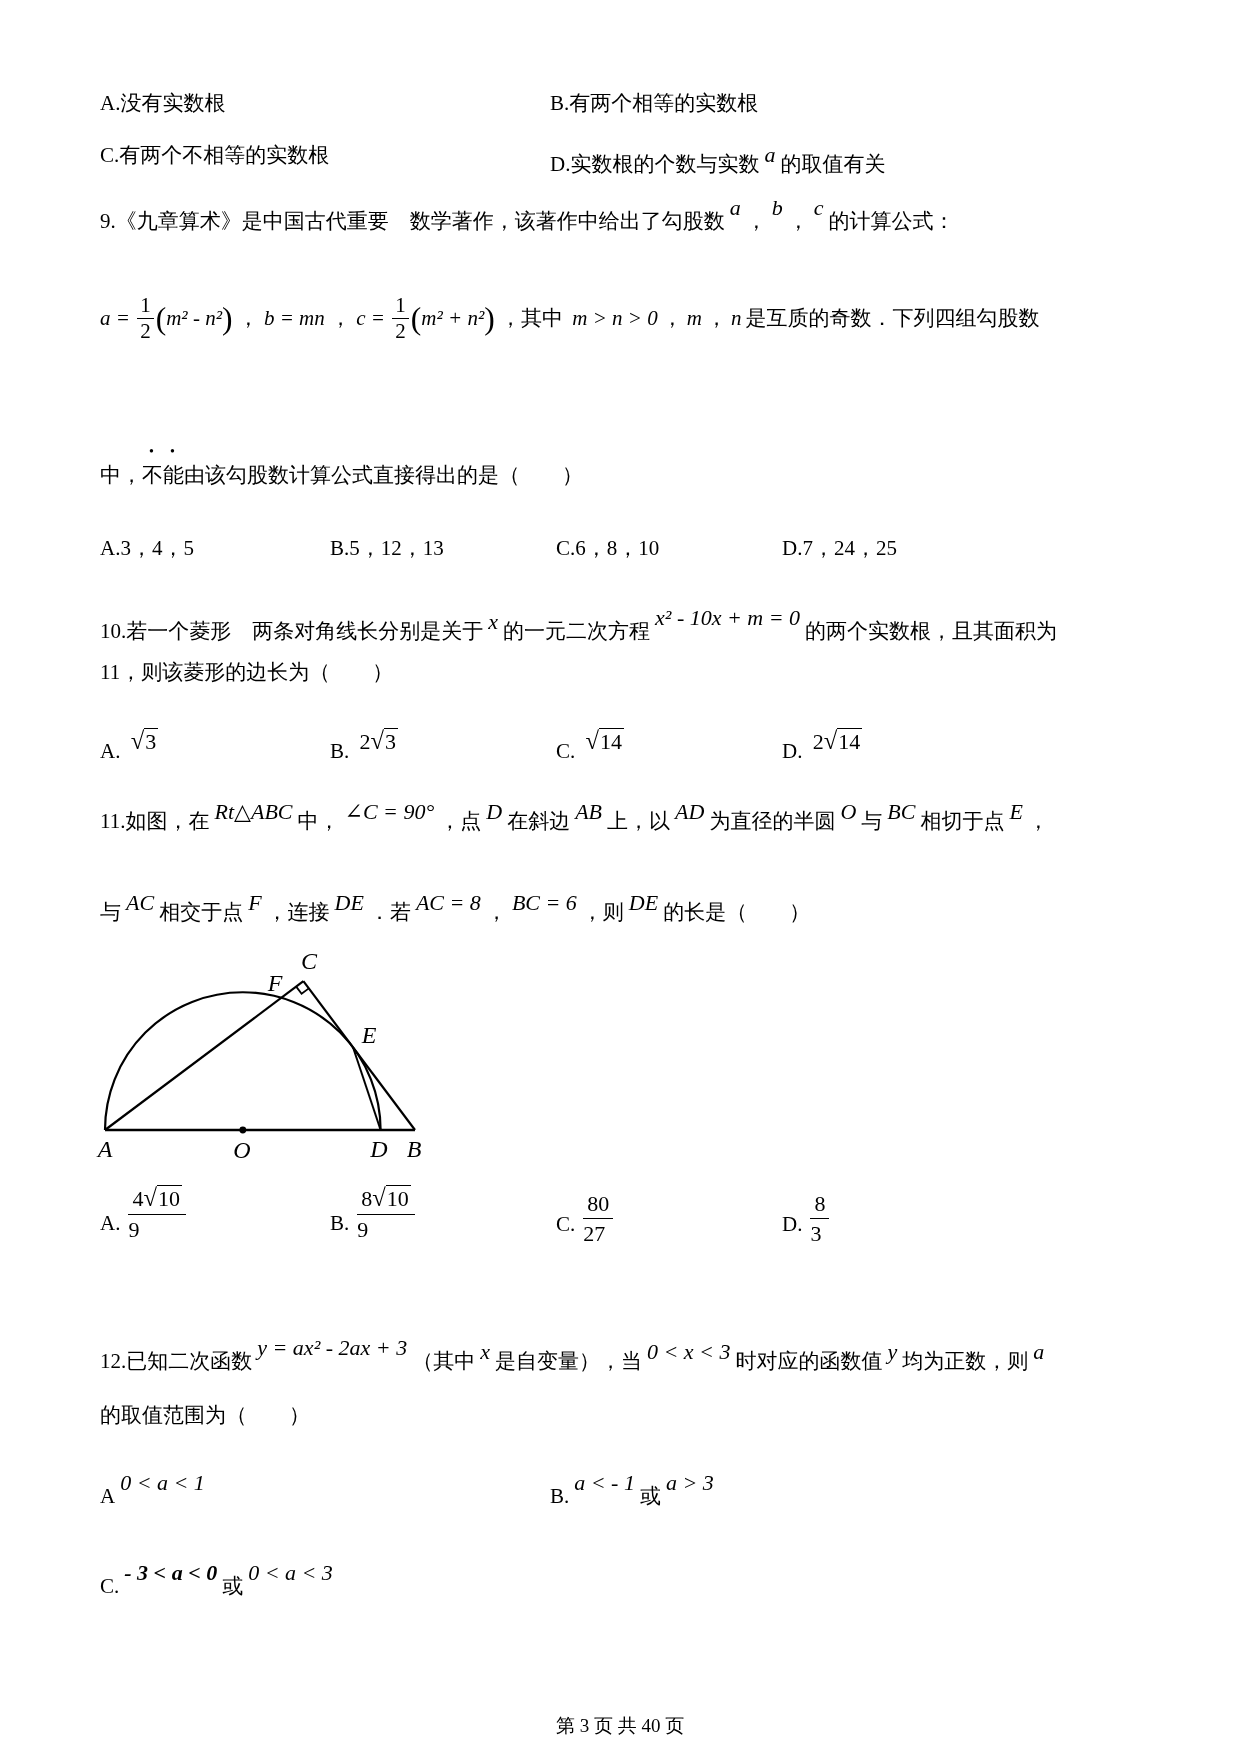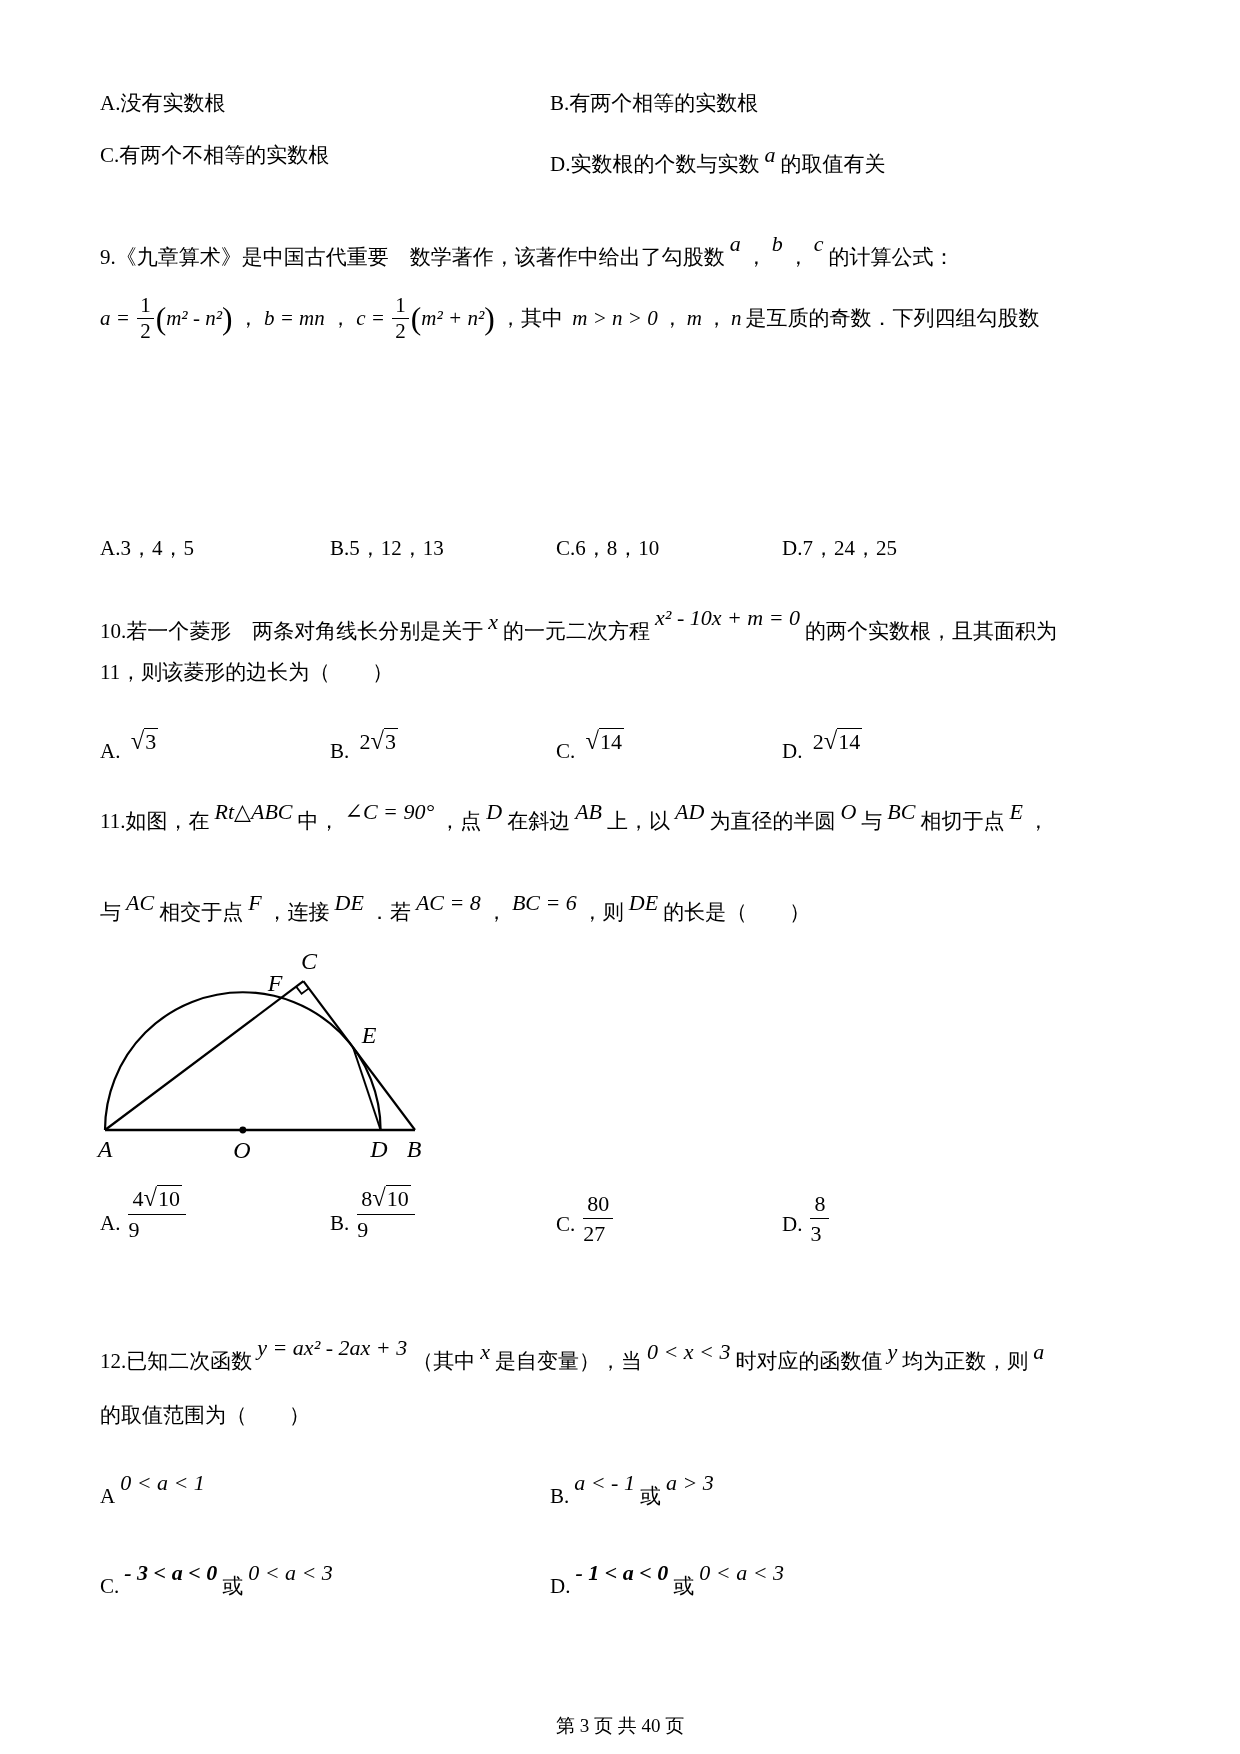--- a/index.html
+++ b/index.html
@@ -39,36 +39,39 @@
 
 <div class="page">
 
   <div class="line" style="top:88px;left:100px;">A.没有实数根</div>
   <div class="line" style="top:88px;left:550px;">B.有两个相等的实数根</div>
   <div class="line" style="top:140px;left:100px;">C.有两个不相等的实数根</div>
   <div class="line" style="top:140px;left:550px;">
     <span>D.实数根的个数与实数</span><span class="m rm">a</span><span>的取值有关</span>
   </div>
 
-  <div class="line" style="top:193px;left:100px;margin-top:36px;">
+  <div class="line" style="top:193px;left:100px;">
     <span>9.《九章算术》是中国古代重要　数学著作，该著作中给出了勾股数</span><span class="m rm2">a</span><span>，</span><span class="m rm2">b</span><span>，</span><span class="m rm2">c</span><span>的计算公式：</span>
   </div>
 
   <div class="line" style="top:295px;left:100px;">
     <span class="m">a =</span>
     <span class="frac"><span class="fn mn">1</span><span class="fd mn">2</span></span><span class="bigp">(</span><span class="m">m² - n²</span><span class="bigp">)</span>
     <span>，</span>
     <span class="m">b = mn</span>
     <span>，</span>
     <span class="m">c =</span>
     <span class="frac"><span class="fn mn">1</span><span class="fd mn">2</span></span><span class="bigp">(</span><span class="m">m² + n²</span><span class="bigp">)</span>
     <span>，其中</span>
     <span class="m" style="margin:0 4px;">m &gt; n &gt; 0</span><span>，</span><span class="m" style="margin:0 4px;">m</span><span>，</span><span class="m" style="margin:0 4px;">n</span><span>是互质的奇数．下列四组勾股数</span>
   </div>
 
+  <div class="line" style="top:460px;left:100px;">
+    <span>中，</span><span class="emph">不能</span><span>由该勾股数计算公式直接得出的是（　　）</span>
+  </div>
 
   <div class="line" style="top:533px;left:100px;">A.3，4，5</div>
   <div class="line" style="top:533px;left:330px;">B.5，12，13</div>
   <div class="line" style="top:533px;left:556px;">C.6，8，10</div>
   <div class="line" style="top:533px;left:782px;text-align:right;">D.7，24，25</div>
 
   <div class="line" style="top:603px;left:100px;">
     <span>10.若一个菱形　两条对角线长分别是关于</span><span class="m rm">x</span><span>的一元二次方程</span><span class="m rm2">x² - 10x + m = 0</span><span>的两个实数根，且其面积为</span>
   </div>
   <div class="line" style="top:657px;left:100px;">11，则该菱形的边长为（　　）</div>
@@ -153,19 +156,16 @@
   <div class="line" style="top:1468px;left:100px;">
     <span>A</span><span class="m rm2">0 &lt; a &lt; 1</span>
   </div>
   <div class="line" style="top:1468px;left:550px;">
     <span>B.</span><span class="m rm2">a &lt; - 1</span><span>或</span><span class="m rm2">a &gt; 3</span>
   </div>
 
   <div class="line" style="top:1558px;left:100px;">
     <span>C.</span><span class="m rm2 bold-ineq">- 3 &lt; a &lt; 0</span><span>或</span><span class="m rm2">0 &lt; a &lt; 3</span>
   </div>
-  <div class="line" style="top:1558px;left:550px;">
-    <span>D.</span><span class="m rm2 bold-ineq">- 1 &lt; a &lt; 0</span><span>或</span><span class="m rm2">0 &lt; a &lt; 3</span>
-  </div>
 
   <div class="footer" style="top:1713px;">第 3 页 共 40 页</div>
 
 </div>
 
 </body></html>

